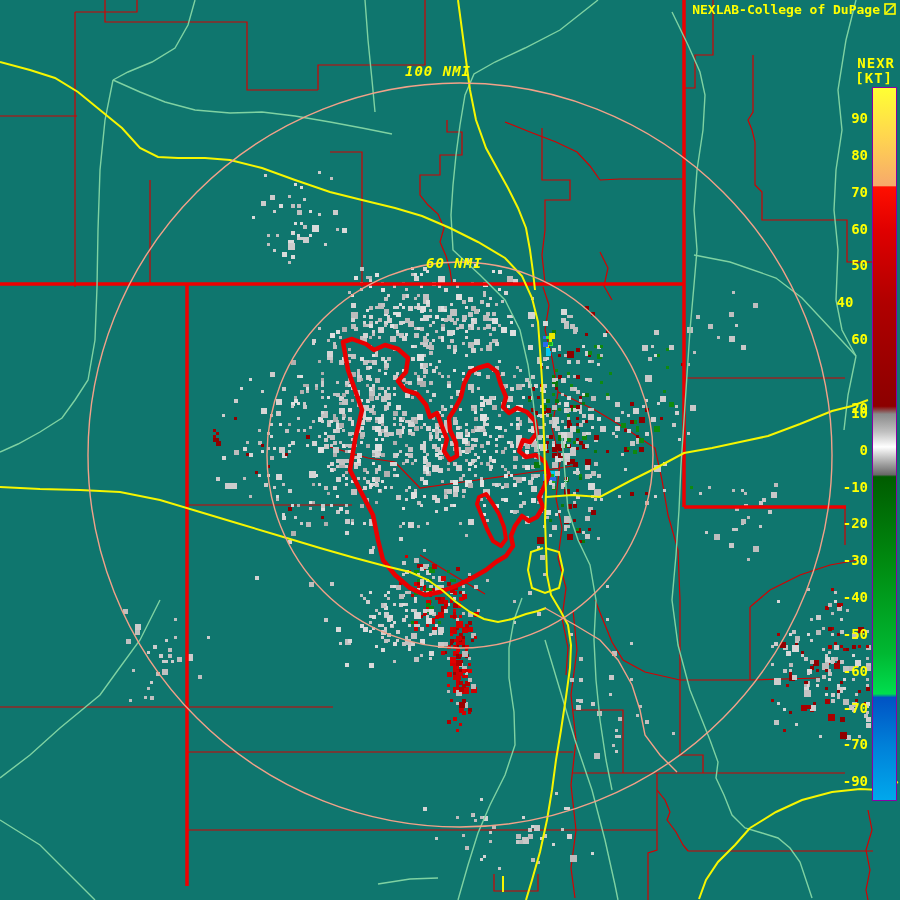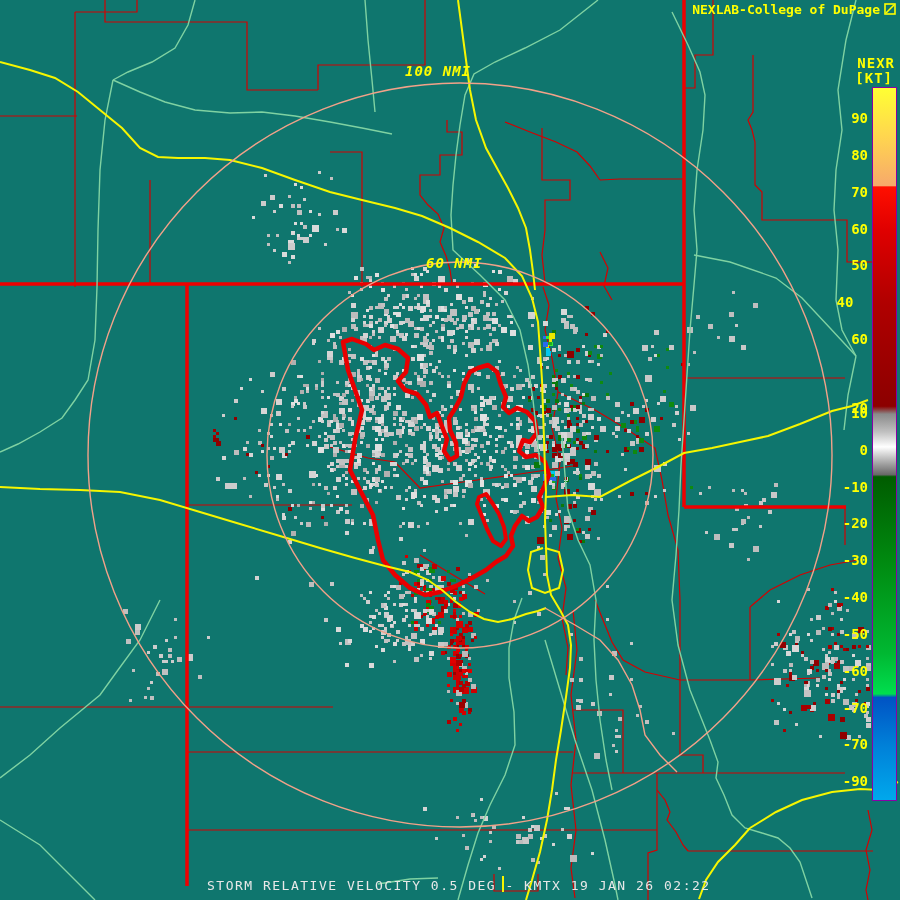--- a/index.html
+++ b/index.html
@@ -2293,14 +2293,13 @@
       <div class="cb-tick" style="top: 625.9px;">-50</div>
       <div class="cb-tick" style="top: 662.75px;">-60</div>
       <div class="cb-tick" style="top: 699.6px;">-70</div>
       <div class="cb-tick" style="top: 736.45px;">-70</div>
       <div class="cb-tick" style="top: 773.3px;">-90</div>
     </div>
 
   <div class="ring-label" id="ring-label-outer">100 NMI</div>
   <div class="ring-label" id="ring-label-inner">60 NMI</div>
 
-  <div class="bottom-title">STORM RELATIVE VELOCITY 0.5 DEG - KMTX 19 JAN 26 02:22</div>
 </div>
 
 </body></html>

